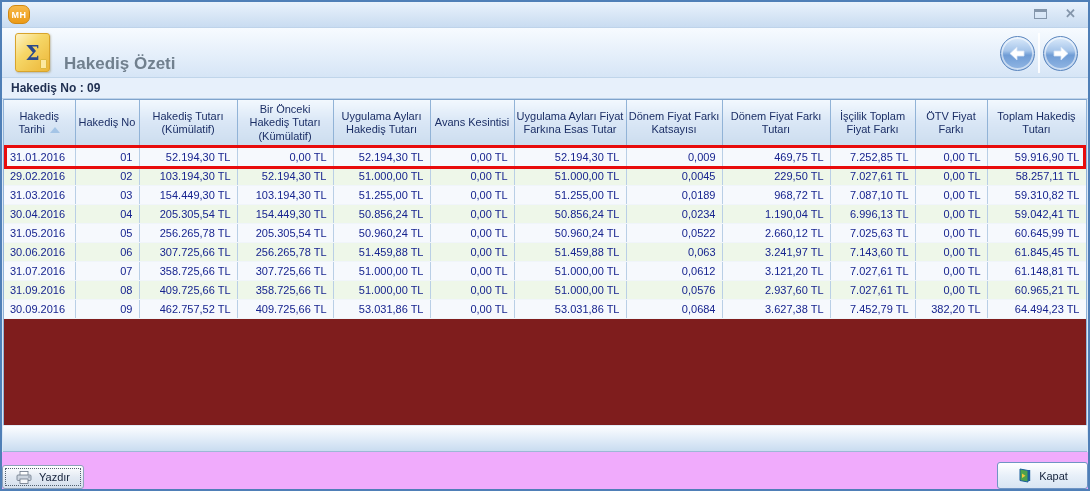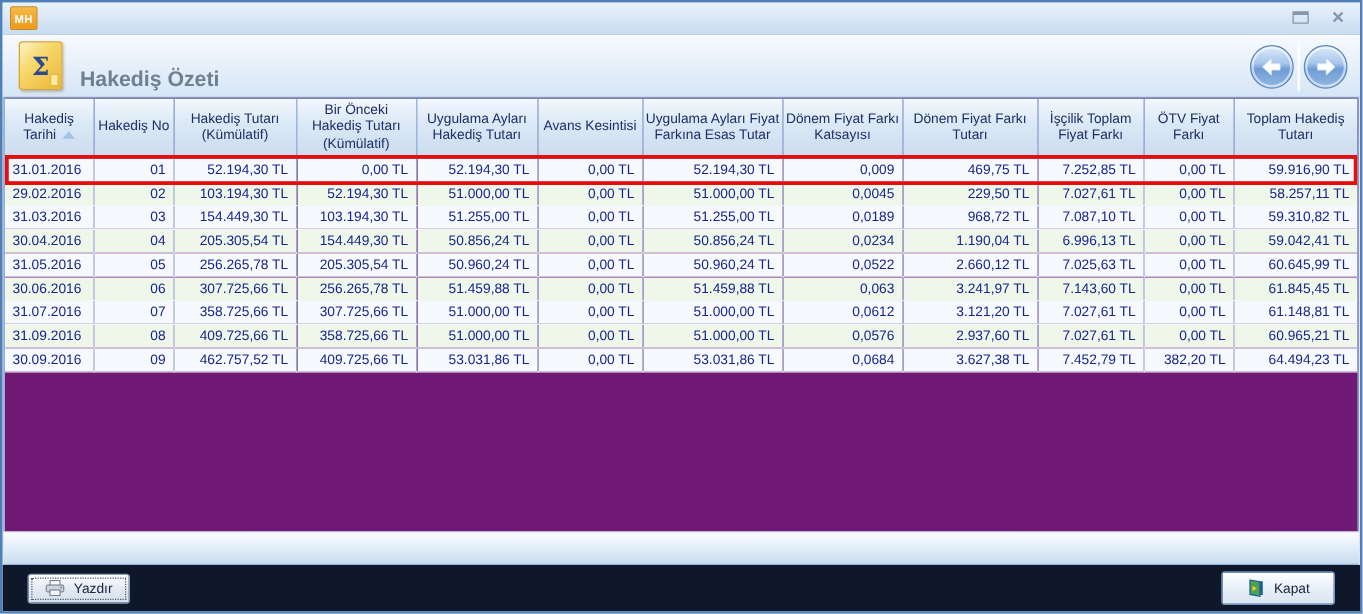--- a/index.html
+++ b/index.html
@@ -18,21 +18,21 @@
   .titlebar {
     flex:none; height:26px;
     background:linear-gradient(#e9f2fc,#c9dcf1);
     border-bottom:1px solid #bed3ea;
     position:relative;
   }
   .app-badge {
     position:absolute; left:6px; top:3px;
     width:22px; height:19px;
     background:linear-gradient(#f7b94a,#ec9a16);
-    border:1px solid #d08812; border-radius:2px;
+    border:1px solid #d08812; border-radius:7px;
     color:#fff; font-size:9px; font-weight:bold;
     display:flex; align-items:center; justify-content:center;
     letter-spacing:0.5px;
   }
   .win-controls {
     position:absolute; right:12px; top:6px;
     display:flex; gap:18px; align-items:center;
   }
   .ctl-restore {
     width:13px; height:10px;
@@ -98,21 +98,21 @@
     display:flex; align-items:center; padding-left:9px;
   }
   .subheader-label { font-size:12px; font-weight:600; color:#1e2e50; }
 
   
   .grid-wrap {
     flex:1; position:relative;
     margin:0 1px;
     border-left:1px solid #8fb2d8; border-right:1px solid #8fb2d8;
     border-top:1px solid #7fa3cc;
-    background:#701a75;
+    background:#7f1d1d;
     overflow:hidden;
   }
   table.grid { border-collapse:collapse; table-layout:fixed; width:1082px; }
   .grid thead th {
     height:47px;
     background:linear-gradient(#f2f8fe 0%,#dae7f6 45%,#cbdcee 100%);
     border-right:1px solid #91b3d7;
     border-bottom:1px solid #7fa3cc;
     font-size:11px; font-weight:400; color:#1c2f66;
     text-align:center; vertical-align:middle;
@@ -150,23 +150,23 @@
   
   .footer-band {
     flex:none; height:27px;
     background:linear-gradient(#fcfdff 0%,#e7f0fa 40%,#c9dcf0 100%);
     border-top:1px solid #e2ebf6;
     border-bottom:1px solid #9cb8d6;
     margin:0 1px;
   }
   .button-bar {
     flex:none; height:37px;
-    display:flex; align-items:center; justify-content:space-between;
-    padding:0 20px;
-    background:#0f172a;
+    display:flex; align-items:flex-end; justify-content:space-between;
+    padding:0 0;
+    background:#f0abfc;
   }
   .btn {
     display:flex; align-items:center; justify-content:center; gap:7px;
     font-size:11px; color:#16233c;
     border-radius:3px; cursor:pointer;
   }
   .btn-yazdir {
     width:82px; height:24px;
     background:linear-gradient(#ffffff,#e3eaf3 50%,#d4dfec);
     border:1px solid #8da2ba;
@@ -205,20 +205,23 @@
       </div>
       <div class="nav-sep"></div>
       <div class="nav-btn">
         <svg width="19" height="19" viewBox="0 0 19 19">
           <polygon points="10,3 10,7 3,7 3,12 10,12 10,16 17,9.5" fill="#ffffff" stroke="#d7e5f6" stroke-width="0.8"></polygon>
         </svg>
       </div>
     </div>
   </div>
 
+  <div class="subheader">
+    <span class="subheader-label">Hakediş No : 09</span>
+  </div>
 
   <div class="grid-wrap">
     <table class="grid">
       <colgroup>
           <col style="width: 71px;">
           <col style="width: 64px;">
           <col style="width: 98px;">
           <col style="width: 96px;">
           <col style="width: 97px;">
           <col style="width: 84px;">

